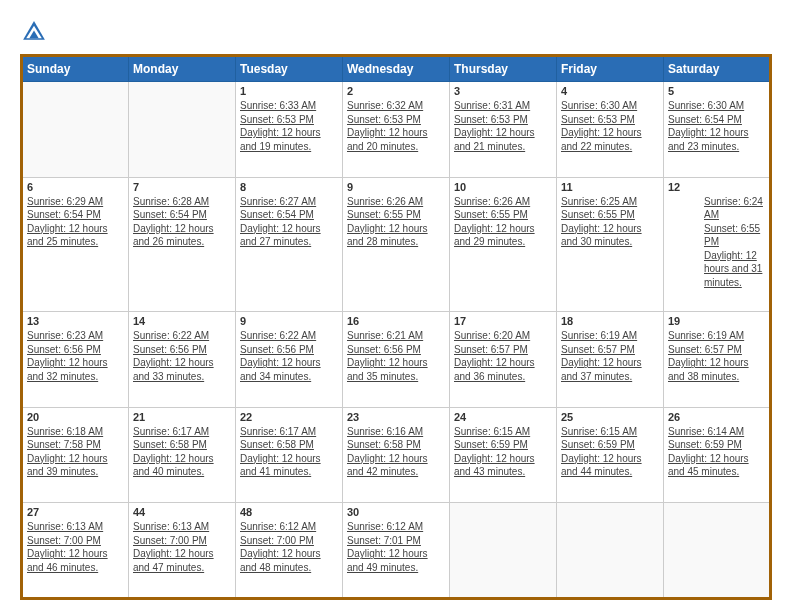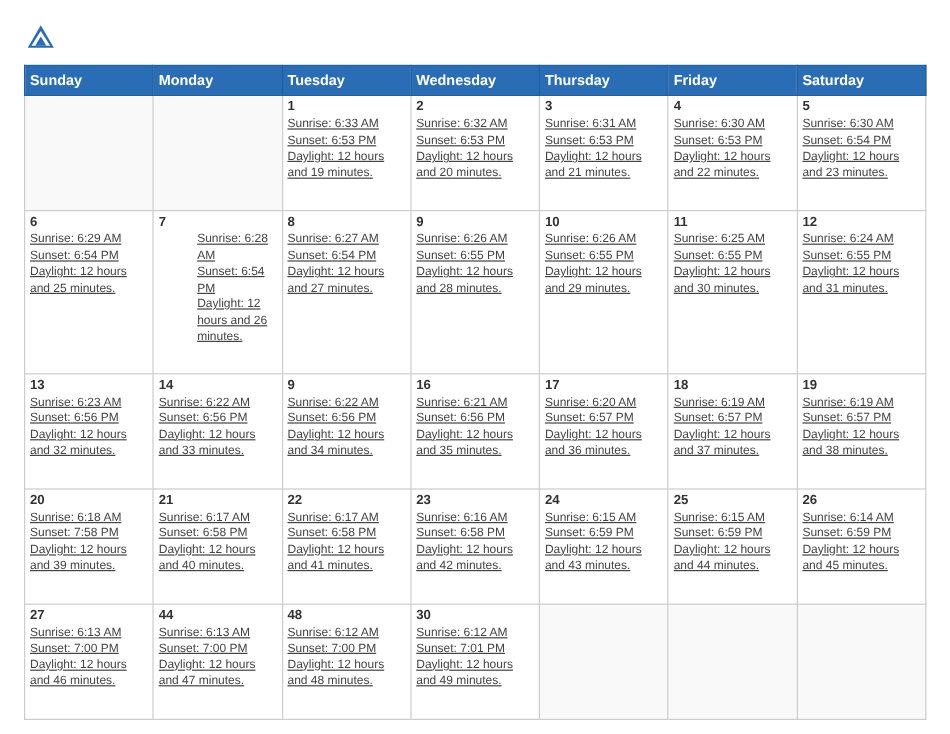--- a/index.html
+++ b/index.html
@@ -56,21 +56,21 @@
       color: #333;
       line-height: 1.1;
     }
     .location {
       font-size: 13px;
       color: #555;
       margin-top: 2px;
     }
     .calendar {
       flex: 1;
-      border: 1px solid #a16207;
+      border: 3px solid #a16207;
       border-collapse: collapse;
       width: 100%;
       table-layout: fixed;
     }
     .calendar thead tr th {
       background: #2a6db5;
       color: #fff;
       font-size: 12px;
       font-weight: bold;
       padding: 5px 4px;
@@ -174,21 +174,21 @@
         </tr>
         <tr>
           <td>
             <span class="day-number">6</span>
             <div class="day-info" style="white-space: pre-line;">Sunrise: 6:29 AM
 Sunset: 6:54 PM
 Daylight: 12 hours and 25 minutes.</div>
           </td>
           <td>
             <span class="day-number">7</span>
-            <div class="day-info" style="white-space: pre-line; margin-left: 32px;">Sunrise: 6:28 AM
+            <div class="day-info" style="white-space: pre-line;">Sunrise: 6:28 AM
 Sunset: 6:54 PM
 Daylight: 12 hours and 26 minutes.</div>
           </td>
           <td>
             <span class="day-number">8</span>
             <div class="day-info" style="white-space: pre-line;">Sunrise: 6:27 AM
 Sunset: 6:54 PM
 Daylight: 12 hours and 27 minutes.</div>
           </td>
           <td>
@@ -204,21 +204,21 @@
 Daylight: 12 hours and 29 minutes.</div>
           </td>
           <td>
             <span class="day-number">11</span>
             <div class="day-info" style="white-space: pre-line;">Sunrise: 6:25 AM
 Sunset: 6:55 PM
 Daylight: 12 hours and 30 minutes.</div>
           </td>
           <td>
             <span class="day-number">12</span>
-            <div class="day-info" style="white-space: pre-line;">Sunrise: 6:24 AM
+            <div class="day-info" style="white-space: pre-line; margin-left: 36px;">Sunrise: 6:24 AM
 Sunset: 6:55 PM
 Daylight: 12 hours and 31 minutes.</div>
           </td>
         </tr>
         <tr>
           <td>
             <span class="day-number">13</span>
             <div class="day-info" style="white-space: pre-line;">Sunrise: 6:23 AM
 Sunset: 6:56 PM
 Daylight: 12 hours and 32 minutes.</div>

